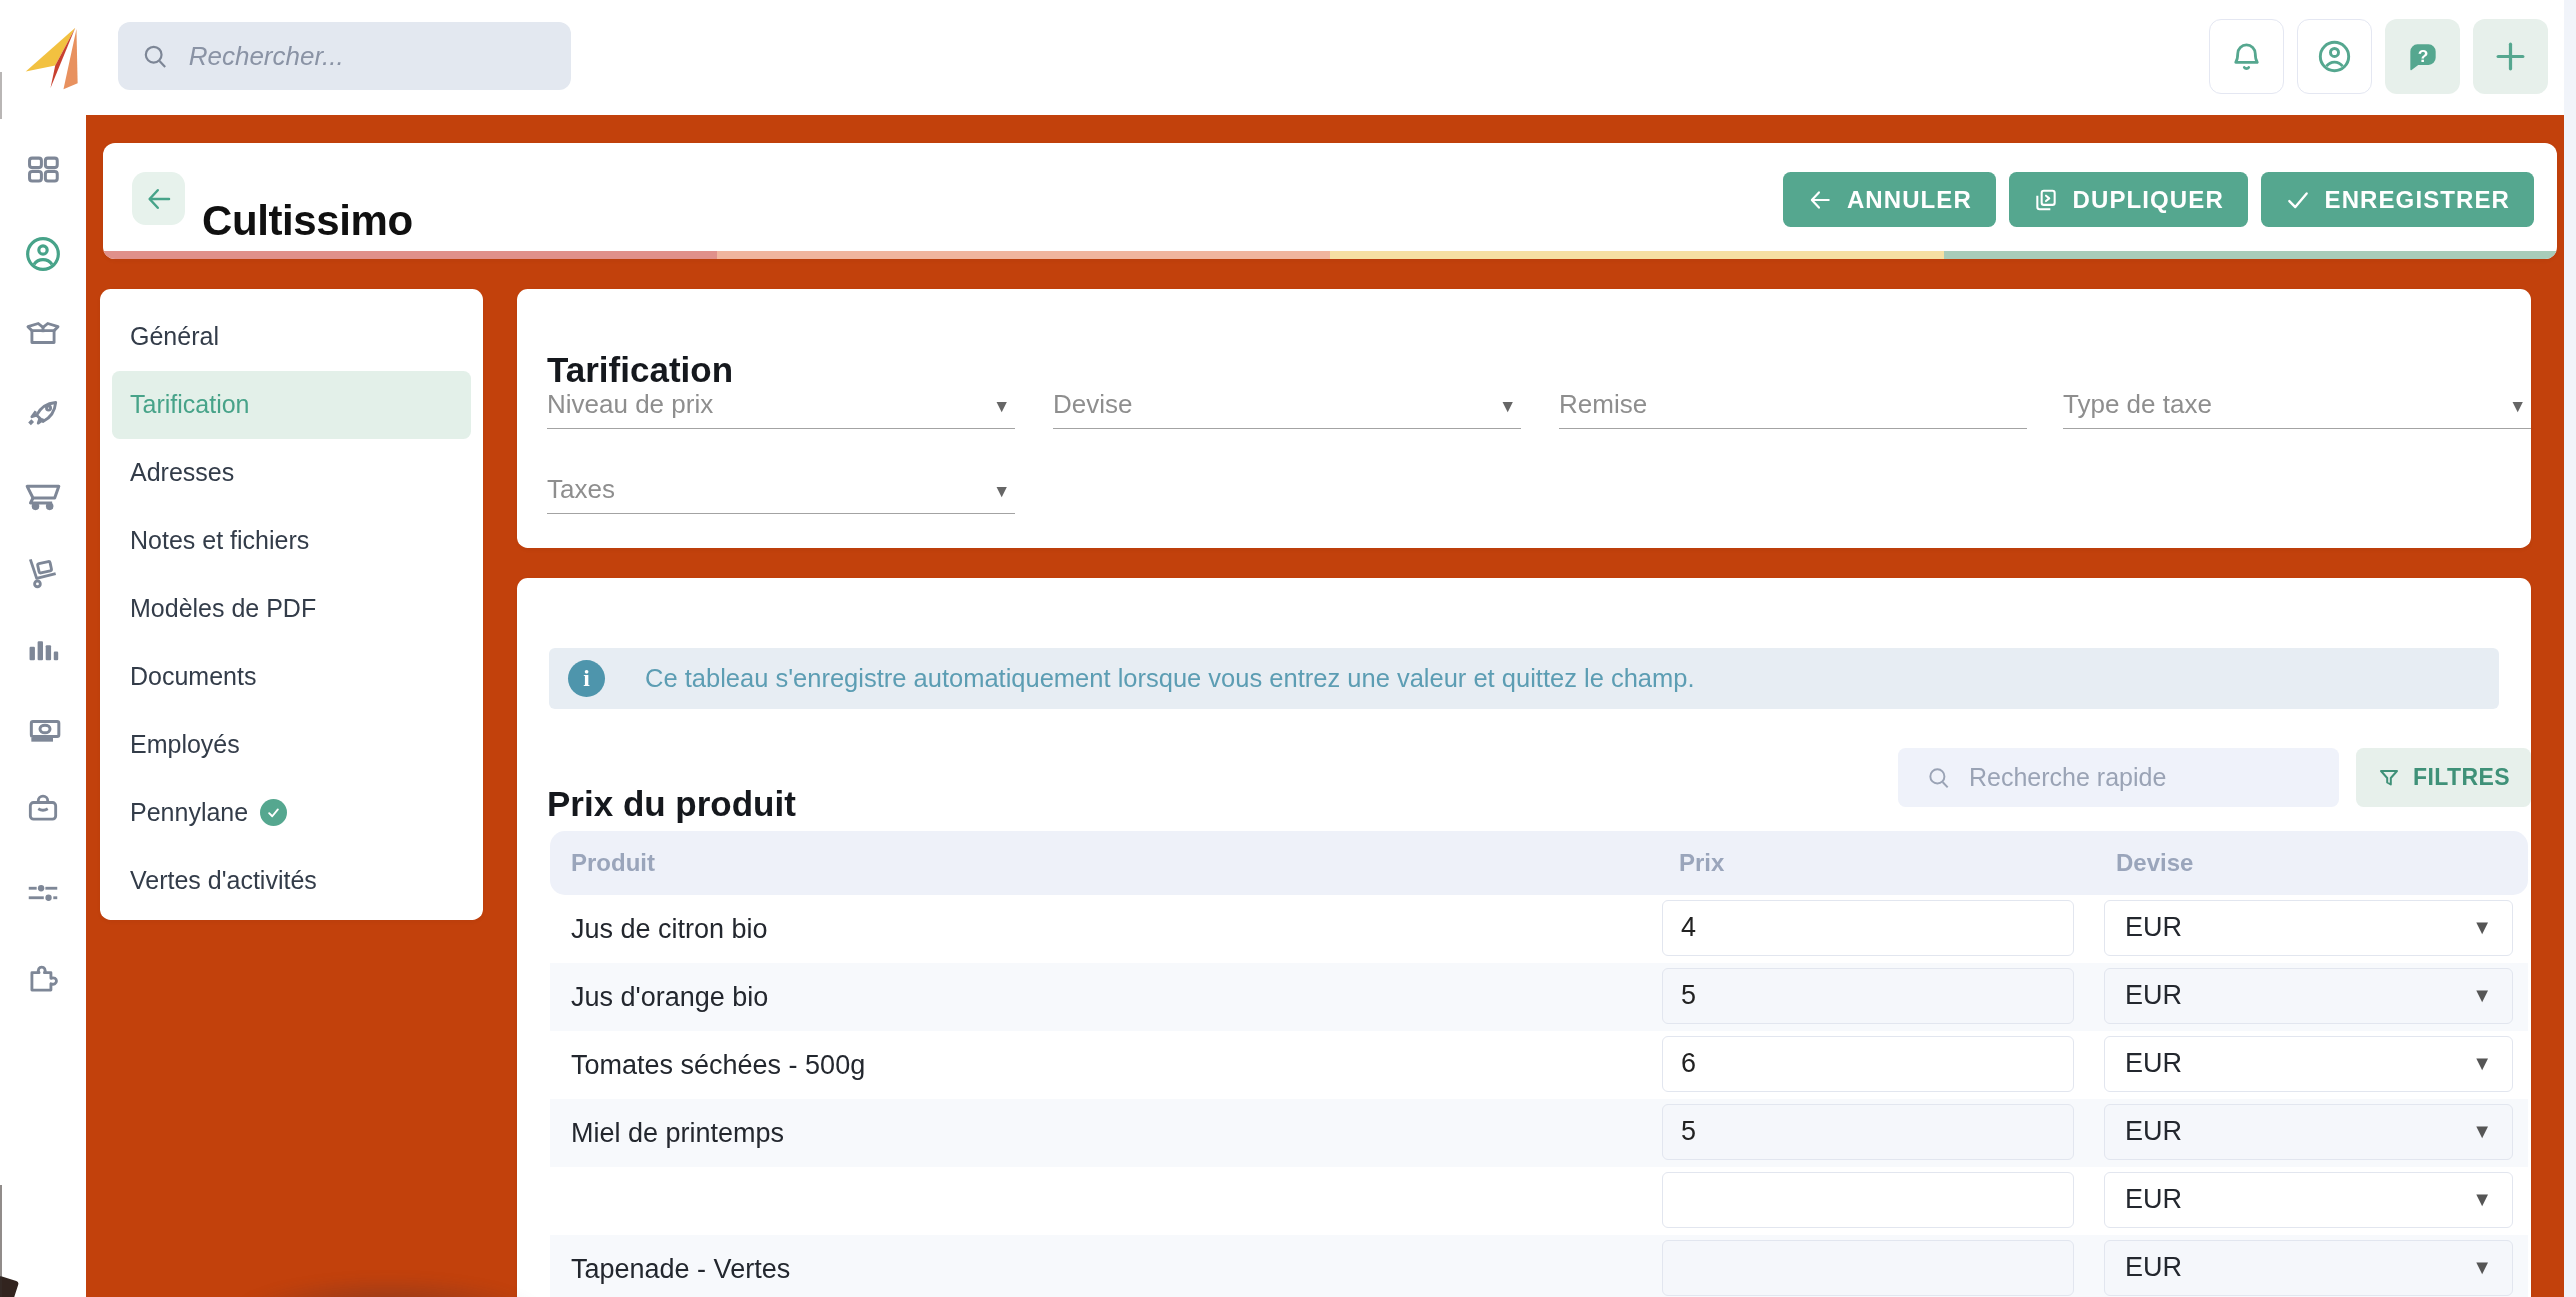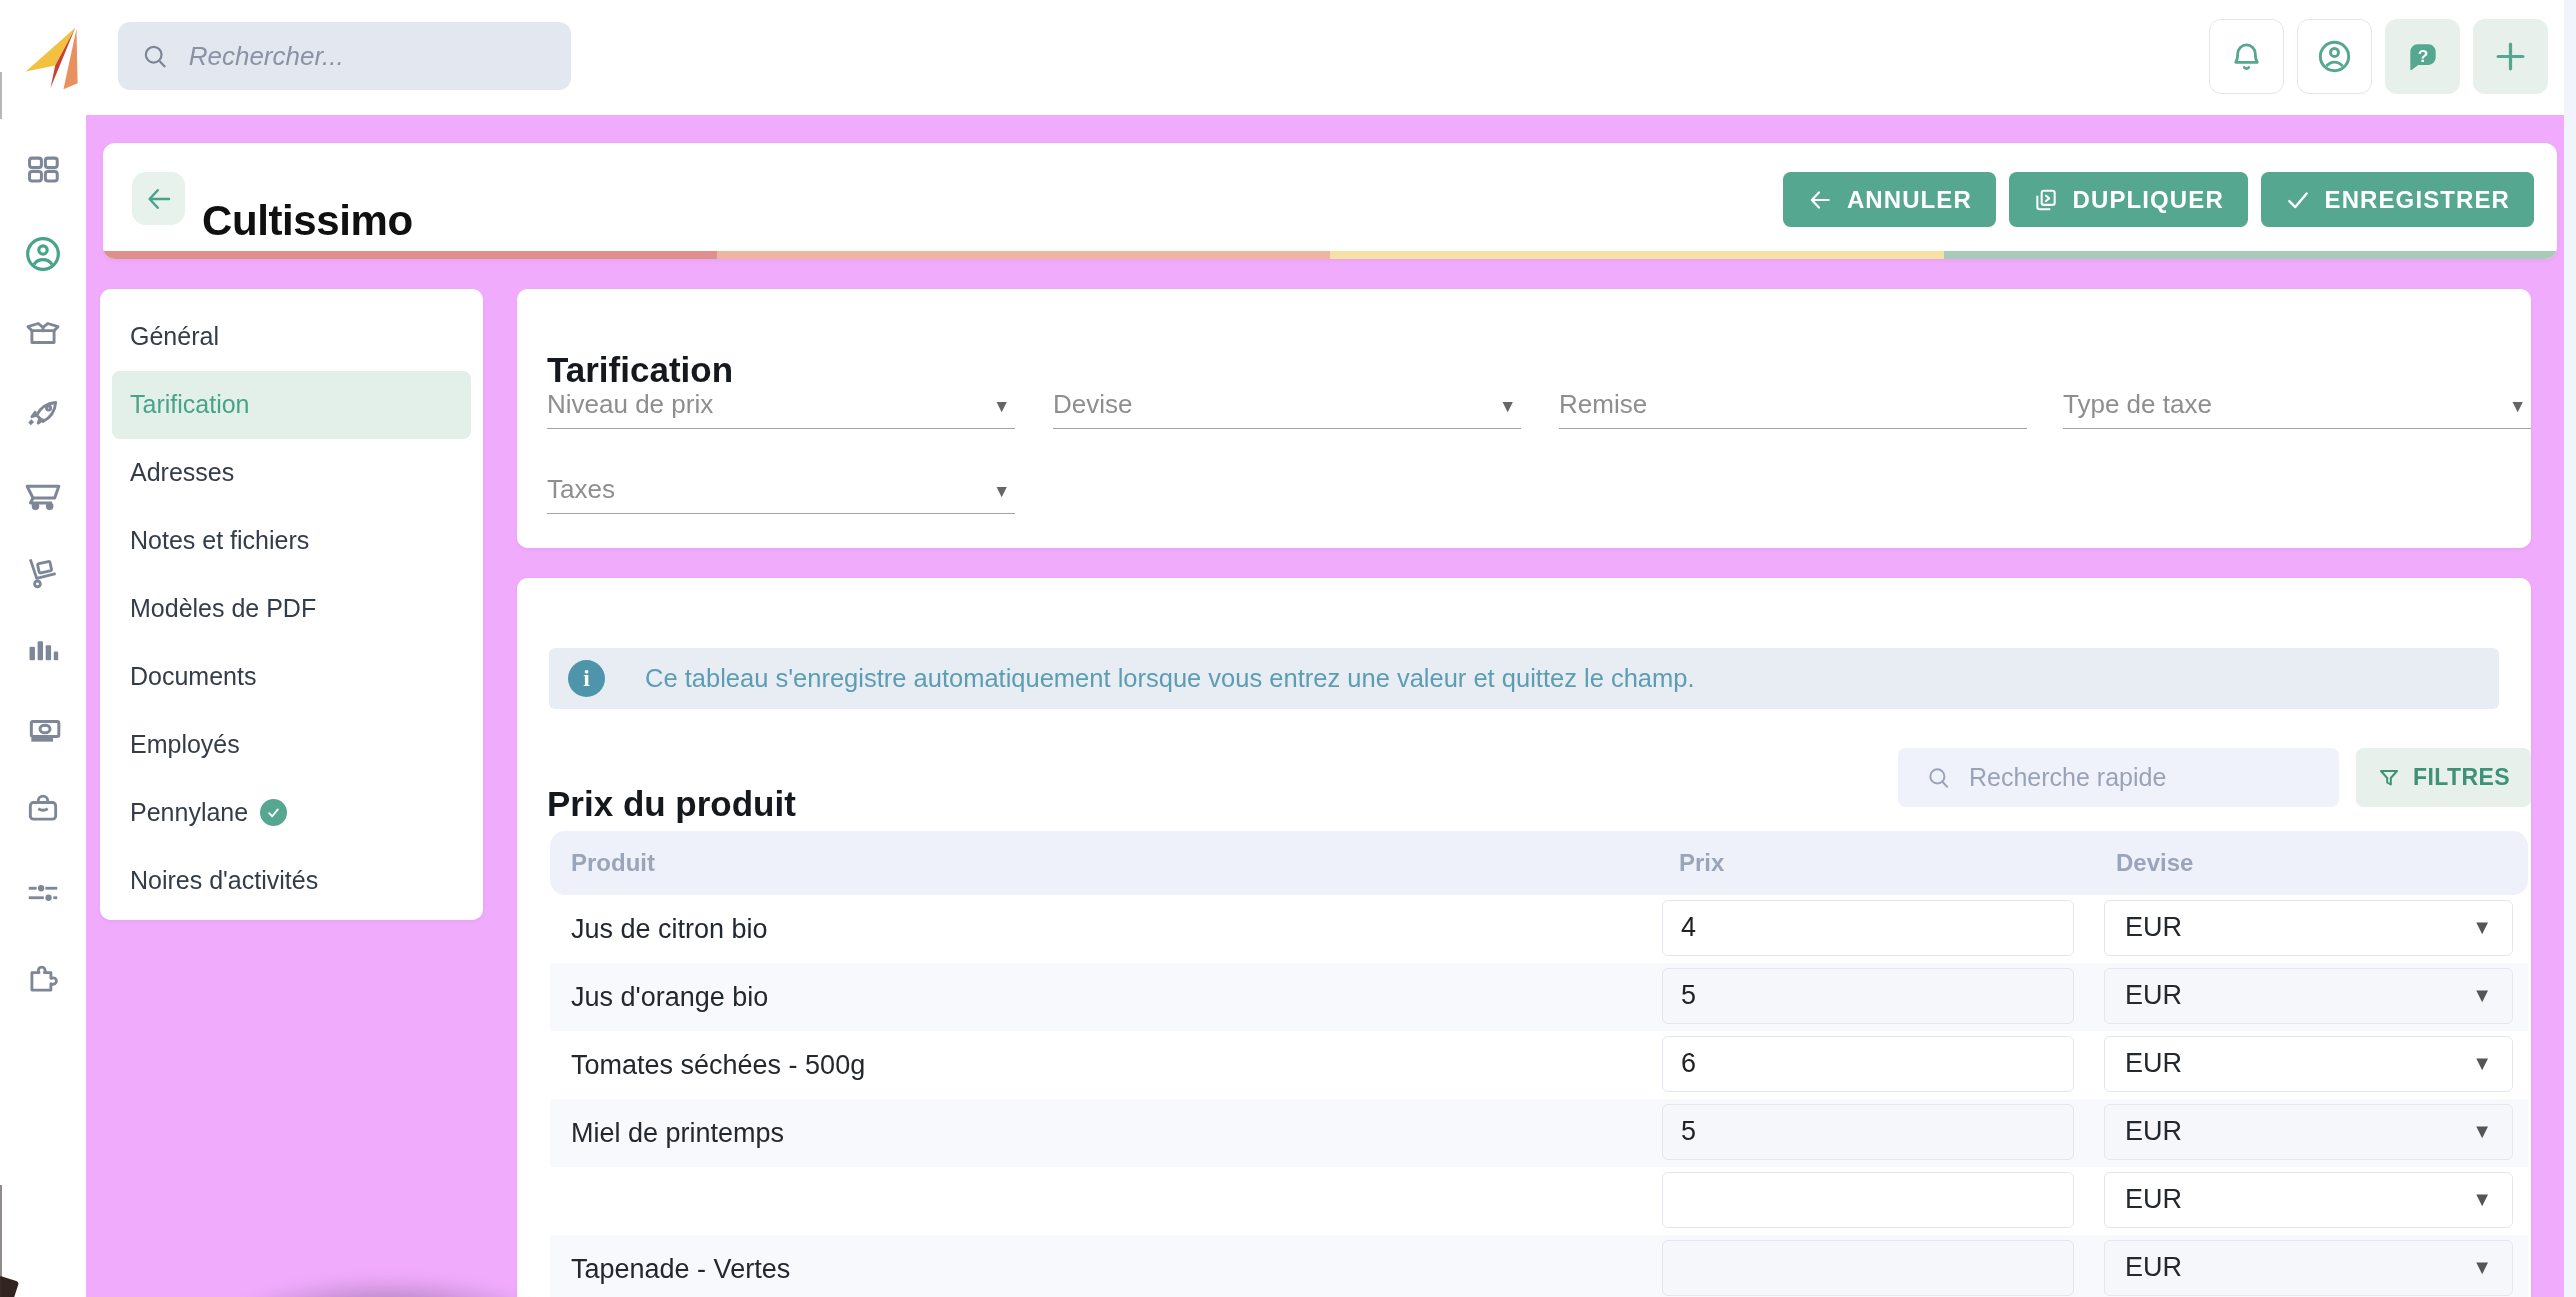--- a/index.html
+++ b/index.html
@@ -1,17 +1,17 @@
 <!DOCTYPE html>
 <html style="font-size:12px"><head>
 <meta charset="utf-8">
 <style>
   html,body{margin:0;padding:0;}
   body{font-family:"Liberation Sans", sans-serif; background:#f1f4fa;}
-  #stage{position:relative; width:2564px; height:1298px; overflow:hidden; background:#f0abfc;}
+  #stage{position:relative; width:2564px; height:1298px; overflow:hidden; background:#c2410c;}
 
   
   .topbar{position:absolute; left:0; top:0; width:2576px; height:115px; background:#ffffff;}
   .logo{position:absolute; left:21px; top:16.7px; width:59px; height:76px;}
   .search-pill{position:absolute; left:118px; top:22px; width:453px; height:68px; background:#e3e8f0; border-radius:12px; display:flex; align-items:center; padding-left:23px; box-sizing:border-box; gap:16.7px;}
   .search-pill svg{flex:0 0 auto;}
   .search-pill input{flex:1; background:transparent; border:none; outline:none; font-family:"Liberation Sans",sans-serif; font-size:26px; font-style:italic; color:#444; padding-right:18px;}
   .search-pill input::placeholder{color:#8a93a5; font-style:italic;}
   .tb-btn{position:absolute; top:19px; width:75px; height:75px; border-radius:12px; display:flex; align-items:center; justify-content:center; box-sizing:border-box; cursor:pointer;}
   .tb-btn.outline{background:#fff; border:1.5px solid #e4e7f2;}
@@ -289,21 +289,21 @@
   </div>
         <div class="nav-item">
     <span class="nav-label">Pennylane</span>
     <span class="check-badge">
       <svg width="15" height="15" viewBox="0 0 24 24" fill="none" stroke="#fff" stroke-width="3" stroke-linecap="round" stroke-linejoin="round">
               <polyline points="5,13 10,18 19,7"></polyline>
             </svg>
     </span>
   </div>
         <div class="nav-item">
-    <span class="nav-label">Noires d'activités</span>
+    <span class="nav-label">Vertes d'activités</span>
 
   </div>
       </div>
   </nav>
 
   <section class="card" id="card-pricing">
     <h2 class="section-title" style="left:30px; top:32px;">Tarification</h2>
     <div>
         <div class="field fp0">
     <span class="f-label">Niveau de prix</span>

